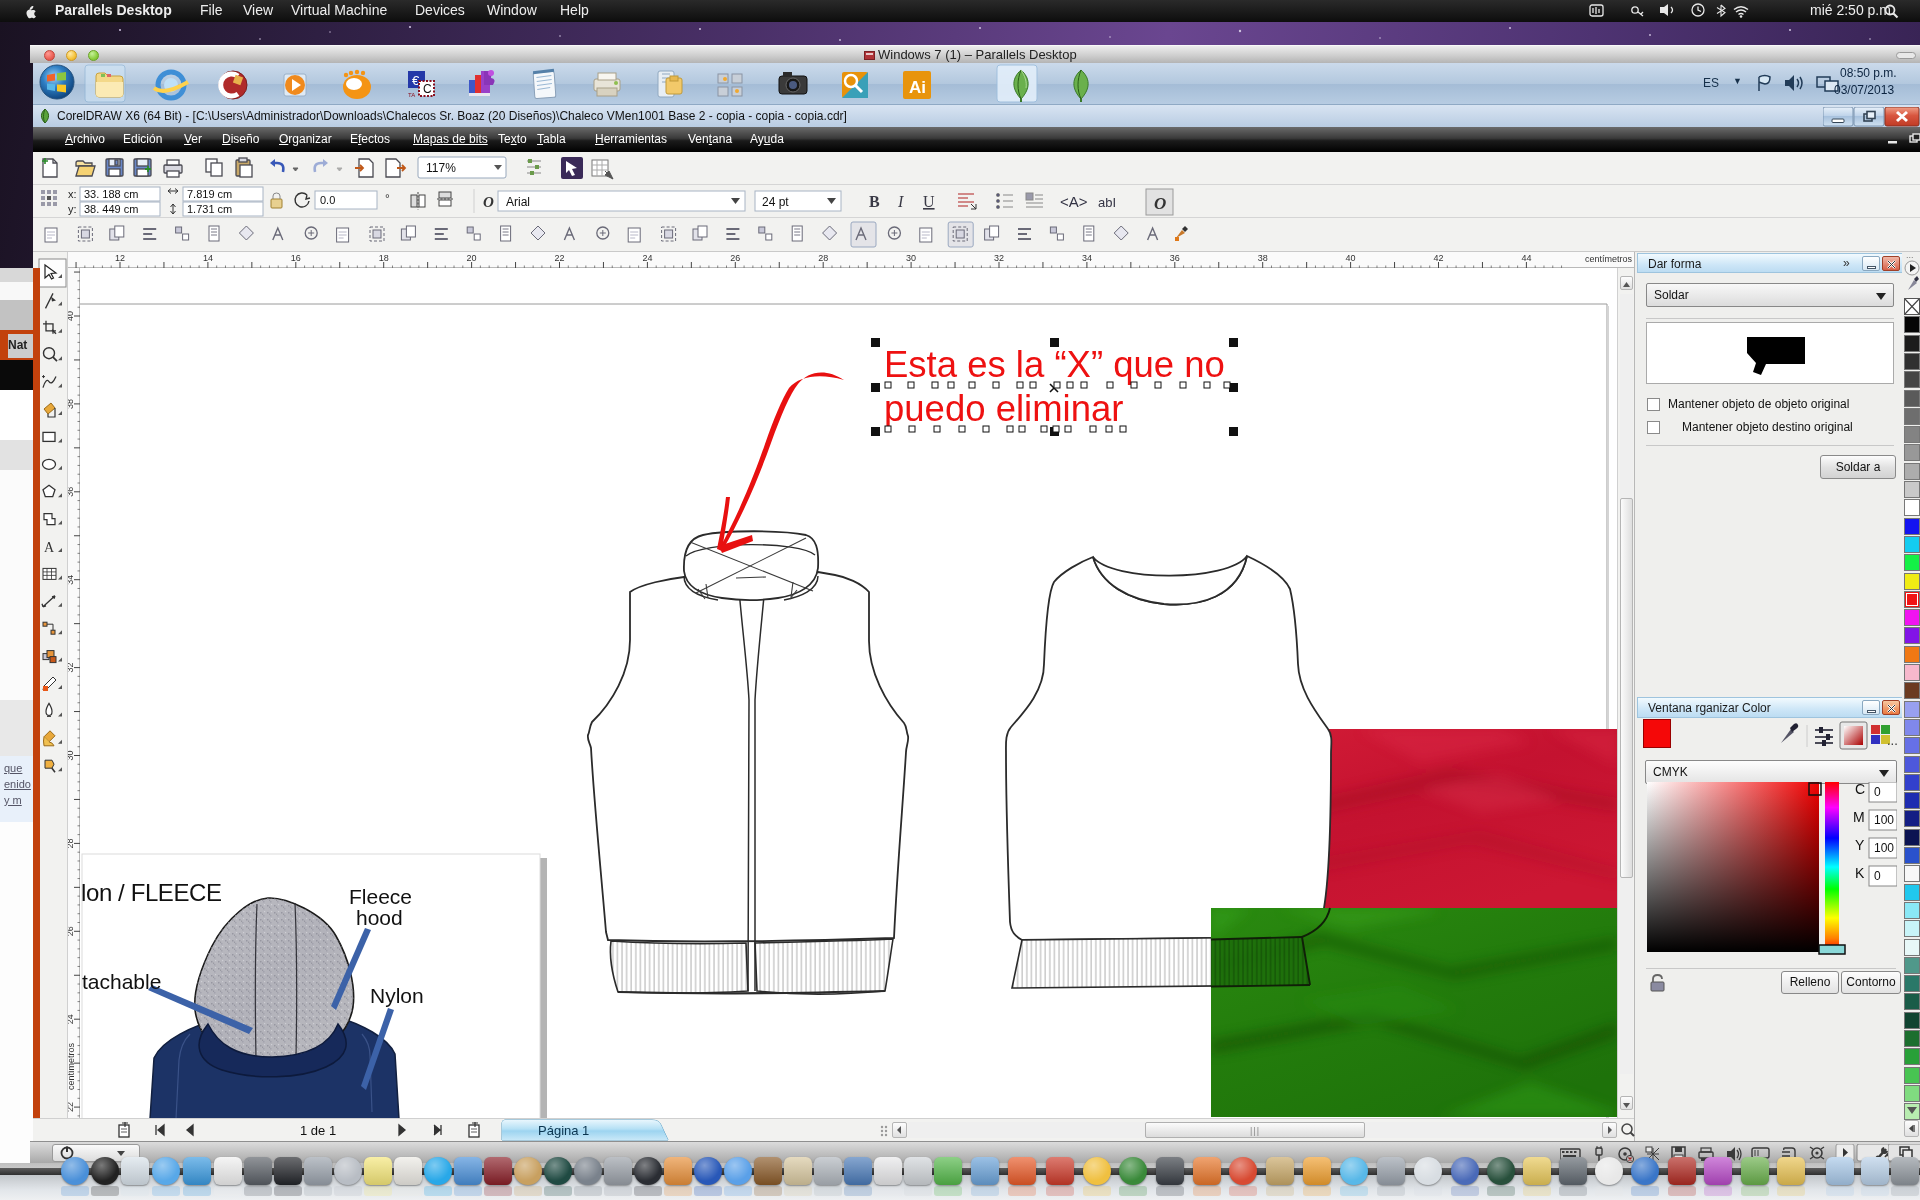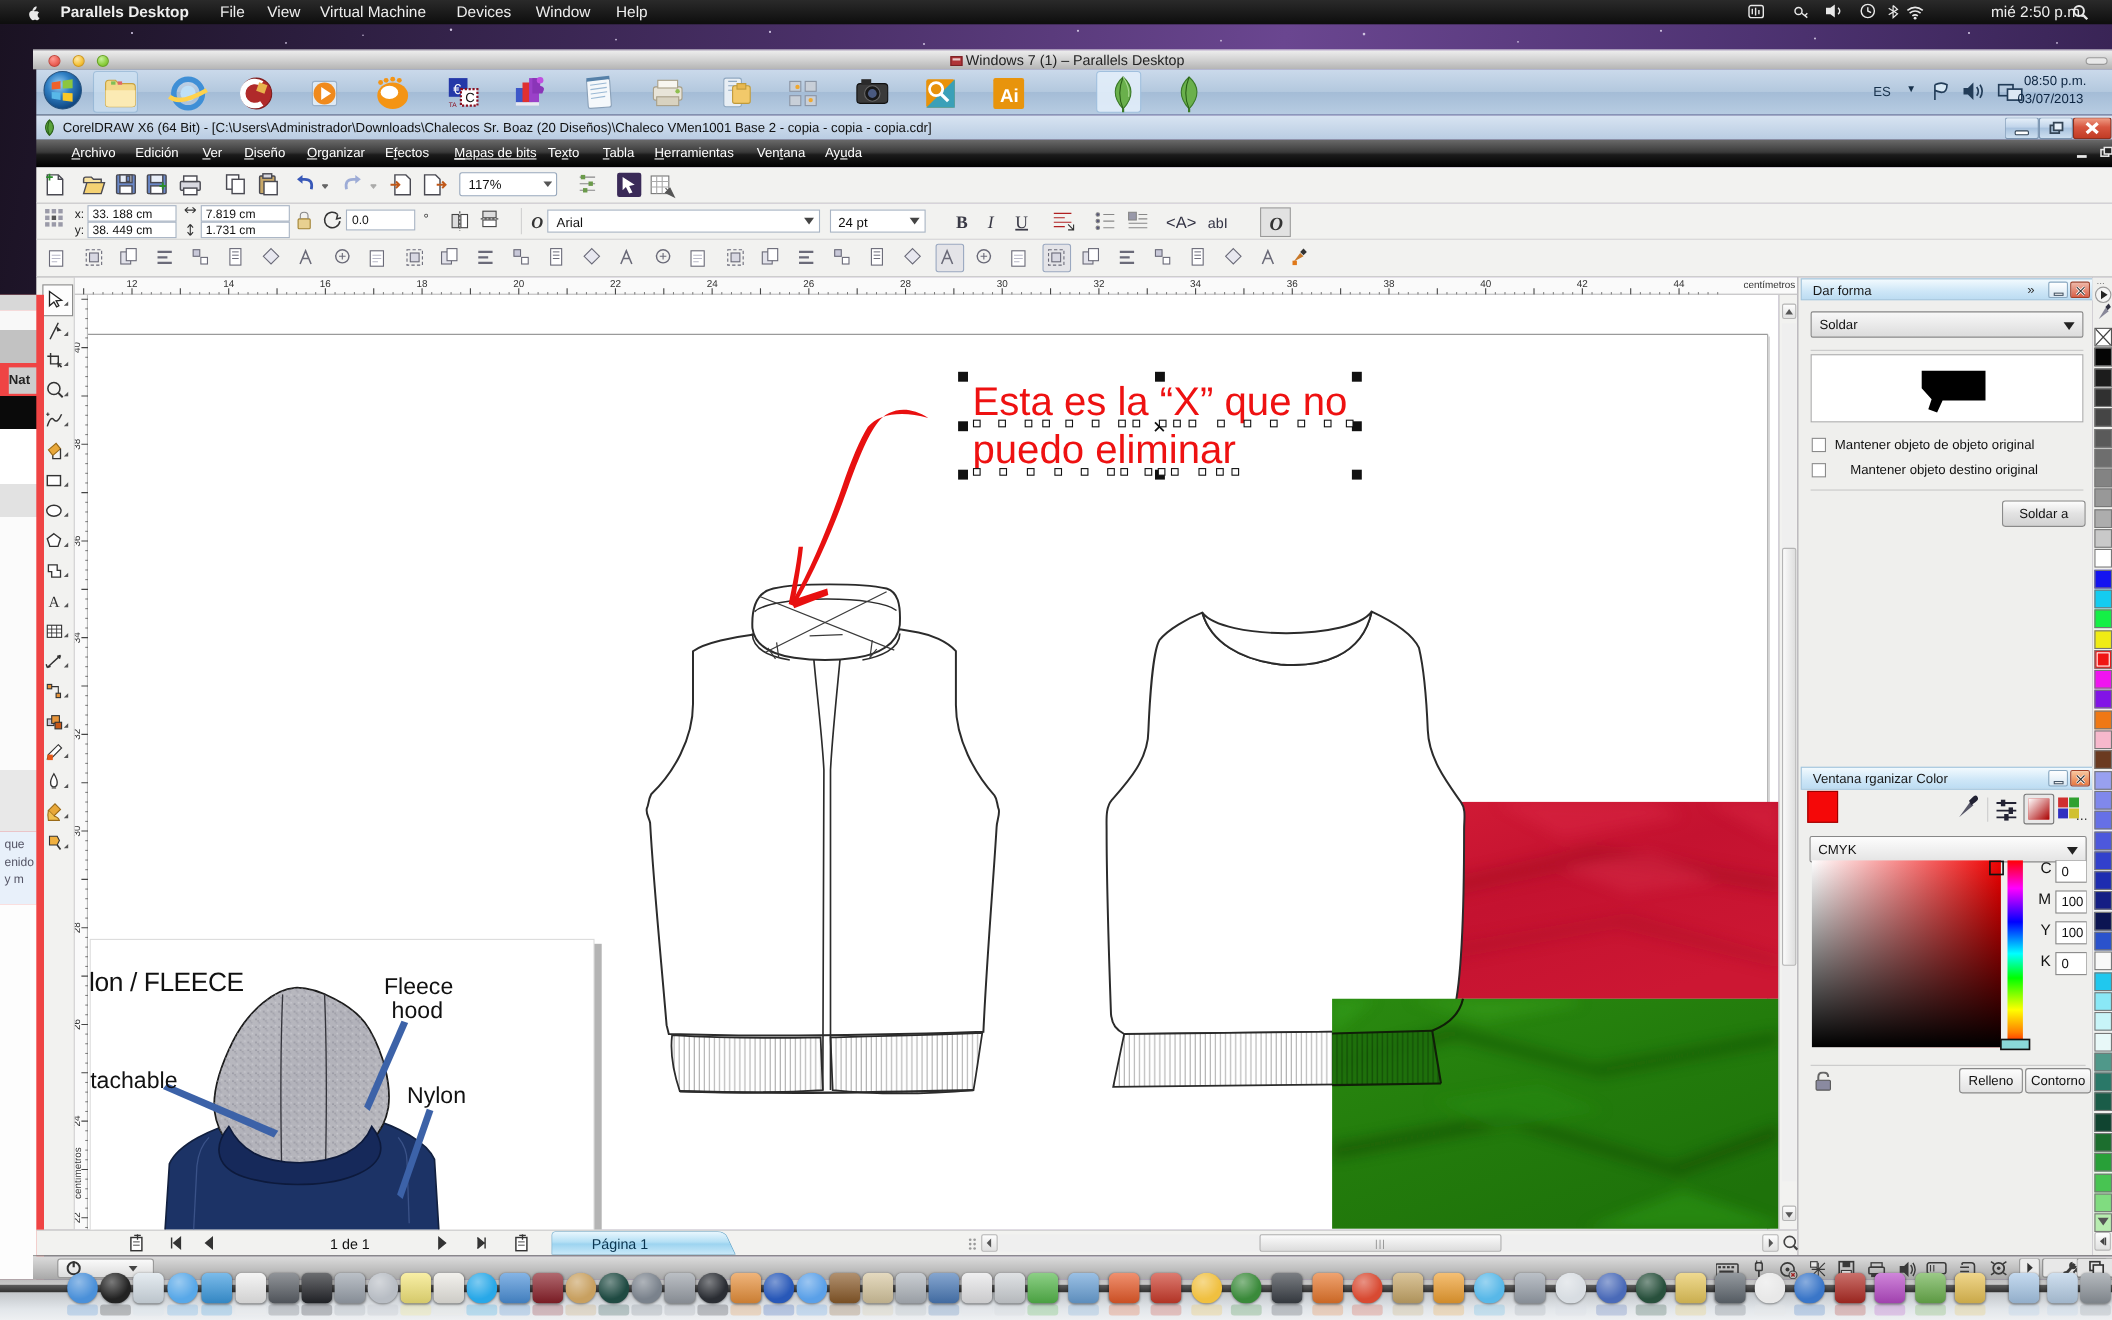--- a/index.html
+++ b/index.html
@@ -287,21 +287,21 @@
 </div>
 <div id="cmenu" class="abs">
   <span style="left:32px;"><u>A</u>rchivo</span>
   <span style="left:90px;">Edición</span>
   <span style="left:151px;"><u>V</u>er</span>
   <span style="left:189px;"><u>D</u>iseño</span>
   <span style="left:246px;"><u>O</u>rganizar</span>
   <span style="left:317px;">E<u>f</u>ectos</span>
   <span style="left:380px;text-decoration:underline;"><u>M</u>apas de bits</span>
   <span style="left:465px;">Te<u>x</u>to</span>
-  <span style="left:515px;"><u>T</u>abla</span>
+  <span style="left:504px;"><u>T</u>abla</span>
   <span style="left:562px;"><u>H</u>erramientas</span>
   <span style="left:655px;">Ven<u>t</u>ana</span>
   <span style="left:717px;">Ay<u>u</u>da</span>
   <svg class="abs" style="left:1855px; top:6px;" width="70" height="14">
     <rect x="0" y="8" width="9" height="2.5" fill="#e8e8e8"></rect>
     <rect x="22" y="3" width="7" height="6" fill="none" stroke="#e8e8e8" stroke-width="1.4"></rect>
       <rect x="25" y="1" width="7" height="6" fill="#222" stroke="#e8e8e8" stroke-width="1.4"></rect>
     <path d="M49 2 L57 10 M57 2 L49 10" stroke="#e8e8e8" stroke-width="2"></path>
   </svg>
 </div>
@@ -1207,31 +1207,31 @@
           <rect x="1041" y="426" width="6" height="6"></rect>
           <rect x="1053" y="426" width="6" height="6"></rect>
           <rect x="1065" y="426" width="6" height="6"></rect>
           <rect x="1090" y="426" width="6" height="6"></rect>
           <rect x="1106" y="426" width="6" height="6"></rect>
           <rect x="1120" y="426" width="6" height="6"></rect>
         </g>
   </g>
 </svg>
 </div>
-<div id="leftwin" class="abs" style="left:0; top:268px; width:33px; height:895px; background:#ef4444;padding-left:40px;">
+<div id="leftwin" class="abs" style="left:0; top:268px; width:33px; height:895px; background:#c2410c;padding-left:40px;">
   <div class="abs" style="left:0;top:0;width:33px;height:14px;background:#d8d8d8;"></div>
   <div class="abs" style="left:0;top:14px;width:33px;height:18px;background:#f8f8f8;"></div>
   <div class="abs" style="left:0;top:32px;width:33px;height:30px;background:#c2c2c2;"></div>
   <div class="abs" style="left:8px;top:66px;width:25px;height:24px;background:#cccccc;color:#222;font-weight:bold;font-size:12px;padding-top:4px;">Nat</div>
   <div class="abs" style="left:0;top:92px;width:33px;height:30px;background:#0a0a0a;"></div>
   <div class="abs" style="left:0;top:122px;width:33px;height:50px;background:#ffffff;"></div>
   <div class="abs" style="left:0;top:172px;width:33px;height:30px;background:#e2e2e2;"></div>
   <div class="abs" style="left:0;top:202px;width:33px;height:230px;background:#fbfbfb;"></div>
   <div class="abs" style="left:0;top:432px;width:33px;height:56px;background:#e8e8e8;"></div>
-  <div class="abs" style="left:0;top:488px;width:33px;height:66px;background:#e8f0fa;color:#556;font-size:11px;line-height:16px;padding:4px 0 0 4px;">que<br>enido<br>y m</div>
+  <div class="abs" style="left:0;top:488px;width:33px;height:66px;background:#e8f0fa;color:#556;font-size:11px;line-height:16px;padding:4px 0 0 4px;text-decoration:underline;">que<br>enido<br>y m</div>
   <div class="abs" style="left:0;top:554px;width:33px;height:341px;background:#fdfdfd;"></div>
 </div>
 
 <div id="vscroll" class="abs">
   <div class="abs" style="left:2px;top:8px;width:13px;height:14px;background:linear-gradient(#fdfdfd,#e0e0e0);border:1px solid #b5b5b5;border-radius:2px;"><svg width="11" height="12">
         <path d="M5.5 3 L9 8 L2 8 Z" fill="#555"></path>
       </svg></div>
   <div class="abs" style="left:2px;top:26px;width:13px;height:780px;background:#efefef;"></div>
   <div class="abs" style="left:2px;top:230px;width:13px;height:380px;background:linear-gradient(90deg,#fbfbfb,#dedede);border:1px solid #b5b5b5;border-radius:2px;"></div>
   <div class="abs" style="left:2px;top:828px;width:13px;height:14px;background:linear-gradient(#fdfdfd,#e0e0e0);border:1px solid #b5b5b5;border-radius:2px;"><svg width="11" height="12">

